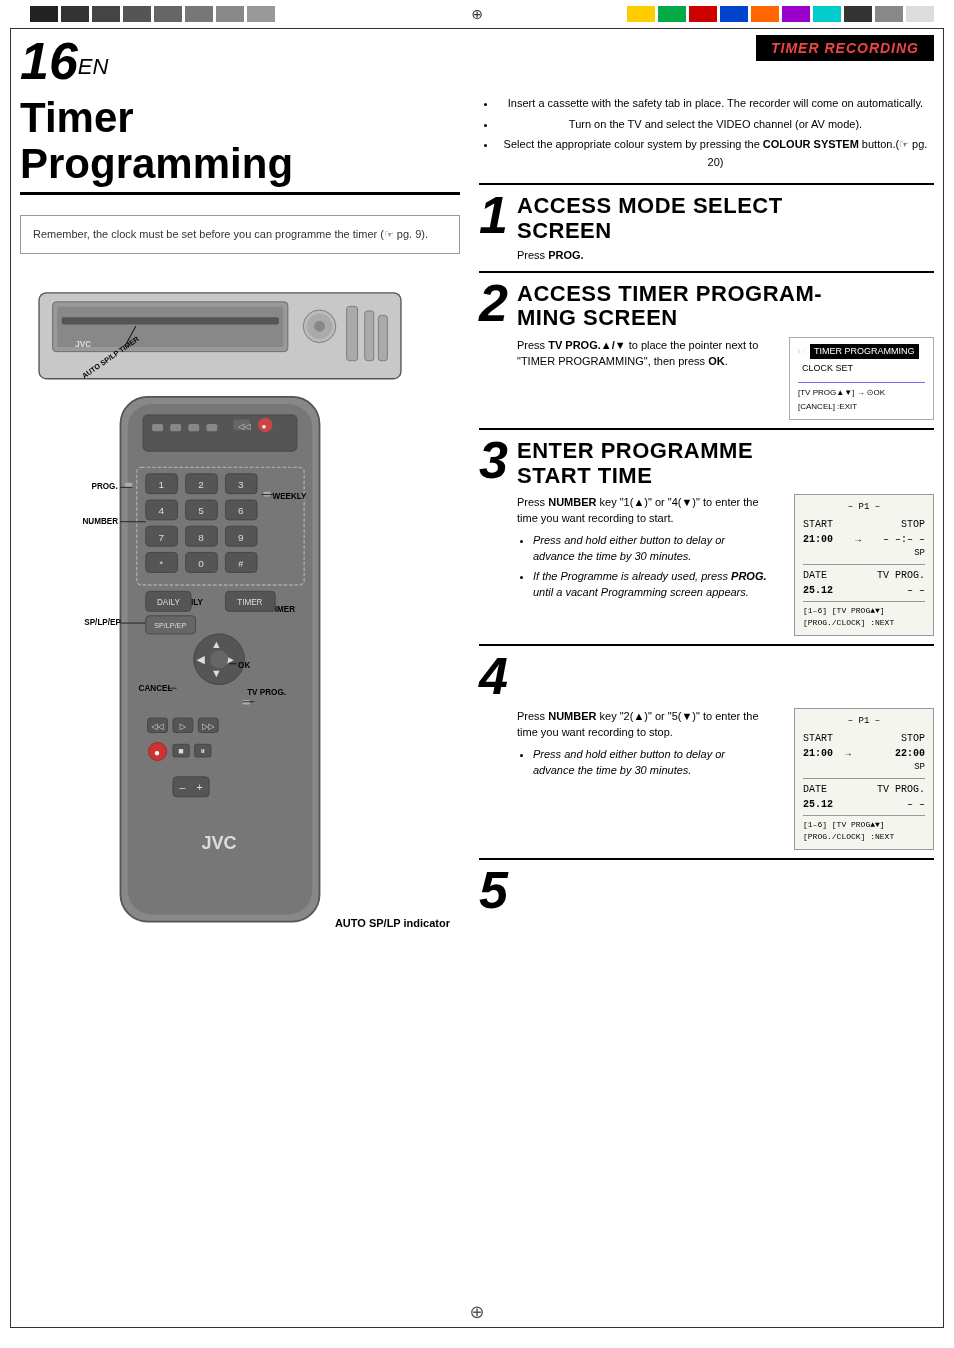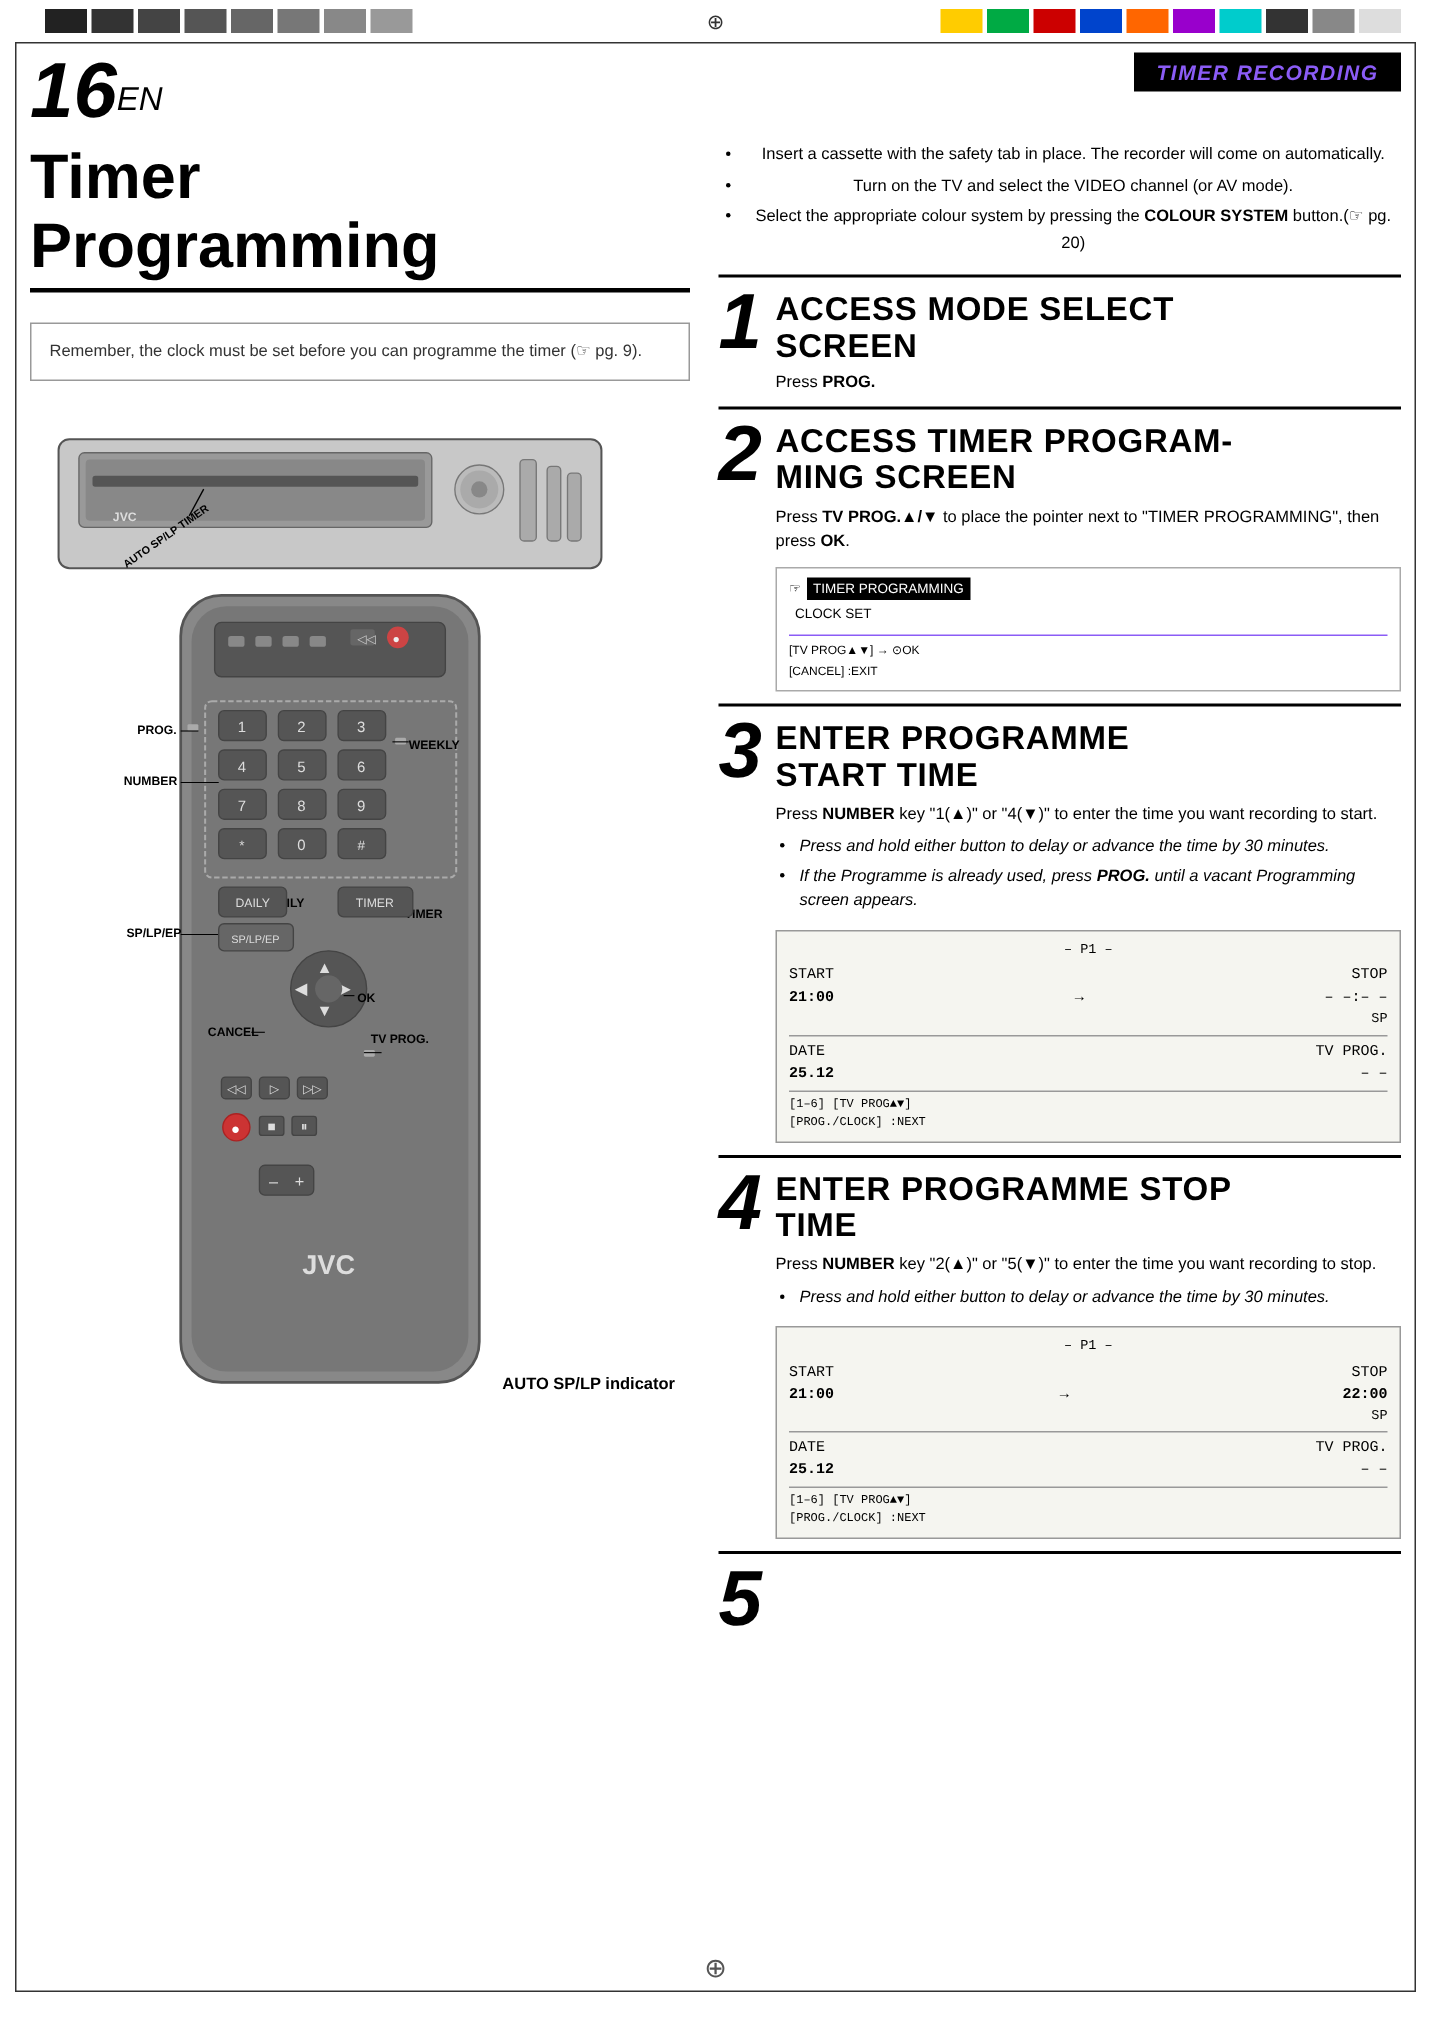--- a/index.html
+++ b/index.html
@@ -105,21 +105,21 @@
       vertical-align: super;
       color: #000;
     }
 
     
     .section-title-bar {
       position: absolute;
       top: 35px;
       right: 20px;
       background: #000;
-      color: #8b5cf6;
+      color: #ef4444;
       font-size: 14px;
       font-weight: bold;
       font-style: italic;
       padding: 5px 15px;
       letter-spacing: 1px;
     }
 
     
     .left-column {
       position: absolute;
@@ -204,23 +204,22 @@
       font-size: 22px;
       font-weight: bold;
       text-transform: uppercase;
       line-height: 1.1;
       margin-top: 5px;
       letter-spacing: 0.5px;
     }
 
     .step-body {
       display: flex;
-      gap: 8px;
+      gap: 26px;
       margin-left: 38px;
-      flex-direction: column;
     }
 
     .step-text {
       flex: 1;
       font-size: 11px;
       line-height: 1.5;
     }
     .step-text ul {
       margin-top: 5px;
       font-style: italic;
@@ -541,21 +540,20 @@
           [1–6] [TV PROG▲▼]<br>
           [PROG./CLOCK] :NEXT
         </div>
       </div>
     </div>
   </div>
 
   <div class="step-section">
     <div class="step-header">
       <div class="step-number">4</div>
-      <div class="step-title">ENTER PROGRAMME STOP<br>TIME</div>
     </div>
     <div class="step-body">
       <div class="step-text">
         Press <strong>NUMBER</strong> key "2(▲)" or "5(▼)" to enter the time you want recording to stop.
         <ul>
           <li>Press and hold either button to delay or advance the time by 30 minutes.</li>
         </ul>
       </div>
       <div class="lcd-box">
         <div style="text-align:center; font-size:9px; margin-bottom:3px;">– P1 –</div>

